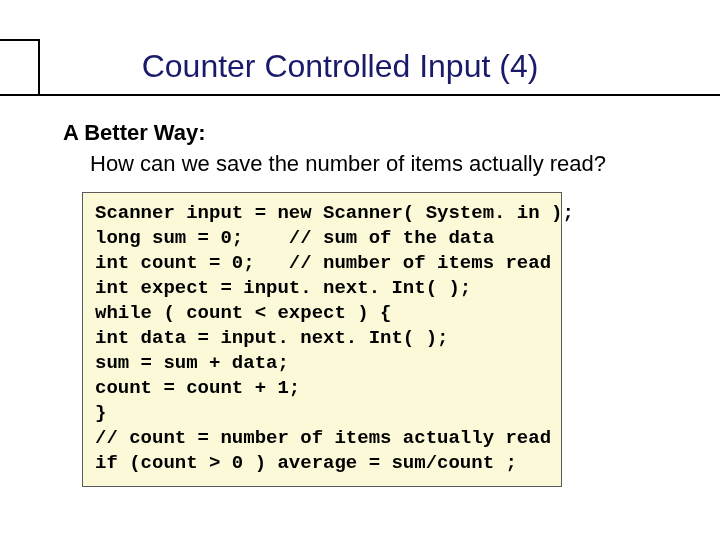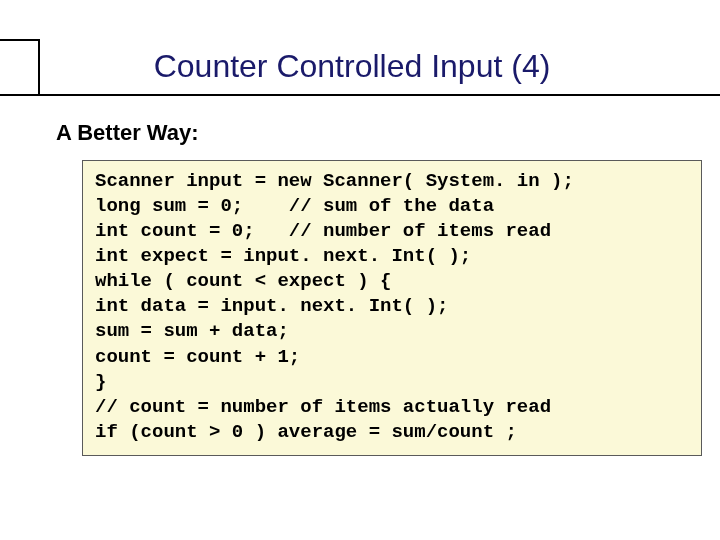--- a/index.html
+++ b/index.html
@@ -17,21 +17,20 @@
     width: 720px;
     height: 540px;
     box-sizing: border-box;
   }
   .title-wrap {
     position: absolute;
     top: 48px;
     left: 0;
     width: 680px;
     text-align: center;
-    padding-left: 12px;
   }
   .title {
     display: inline-block;
     font-size: 32px;
     font-weight: 400;
     color: #1a1a6a;
     padding: 0 8px;
   }
   
   .hr-long {
@@ -61,59 +60,60 @@
   .body {
     position: absolute;
     top: 120px;
     left: 56px;
     width: 610px;
   }
   .lead {
     font-size: 22px;
     font-weight: bold;
     color: #000;
-    margin: 0 0 4px 0;
+    margin: 0 0 4px 7px;
   }
   .para {
     font-size: 22px;
     color: #000;
     margin: 0 0 2px 34px;
     line-height: 1.25;
   }
   .codebox {
     margin-top: 14px;
     border: 1px solid #5a5a5a;
     background: #fbf9d8;
     padding: 8px 12px 10px 12px;
     font-family: "Courier New", Courier, monospace;
     font-size: 19px;
     font-weight: bold;
     color: #000;
     line-height: 1.32;
     white-space: pre;
-    width: 620px;
+    width: 480px;
     margin-left: 26px;
     box-sizing: border-box;
   }
 </style>
 </head>
 <body>
 
 <div class="slide">
 
   <div class="hr-stub"></div>
   <div class="vr"></div>
   <div class="hr-long"></div>
 
   <div class="title-wrap">
     <span class="title">Counter Controlled Input (4)</span>
   </div>
 
   <div class="body">
     <div class="lead">A Better Way:</div>
+    <div class="para">How can we save the number of items actually read?</div>
 
     <div class="codebox"><span>Scanner input = new Scanner( System. in );</span>
 <span>long sum = 0;    // sum of the data</span>
 <span>int count = 0;   // number of items read</span>
 <span>int expect = input. next. Int( );</span>
 <span>while ( count &lt; expect ) {</span>
 <span>int data = input. next. Int( );</span>
 <span>sum = sum + data;</span>
 <span>count = count + 1;</span>
 <span>}</span>

